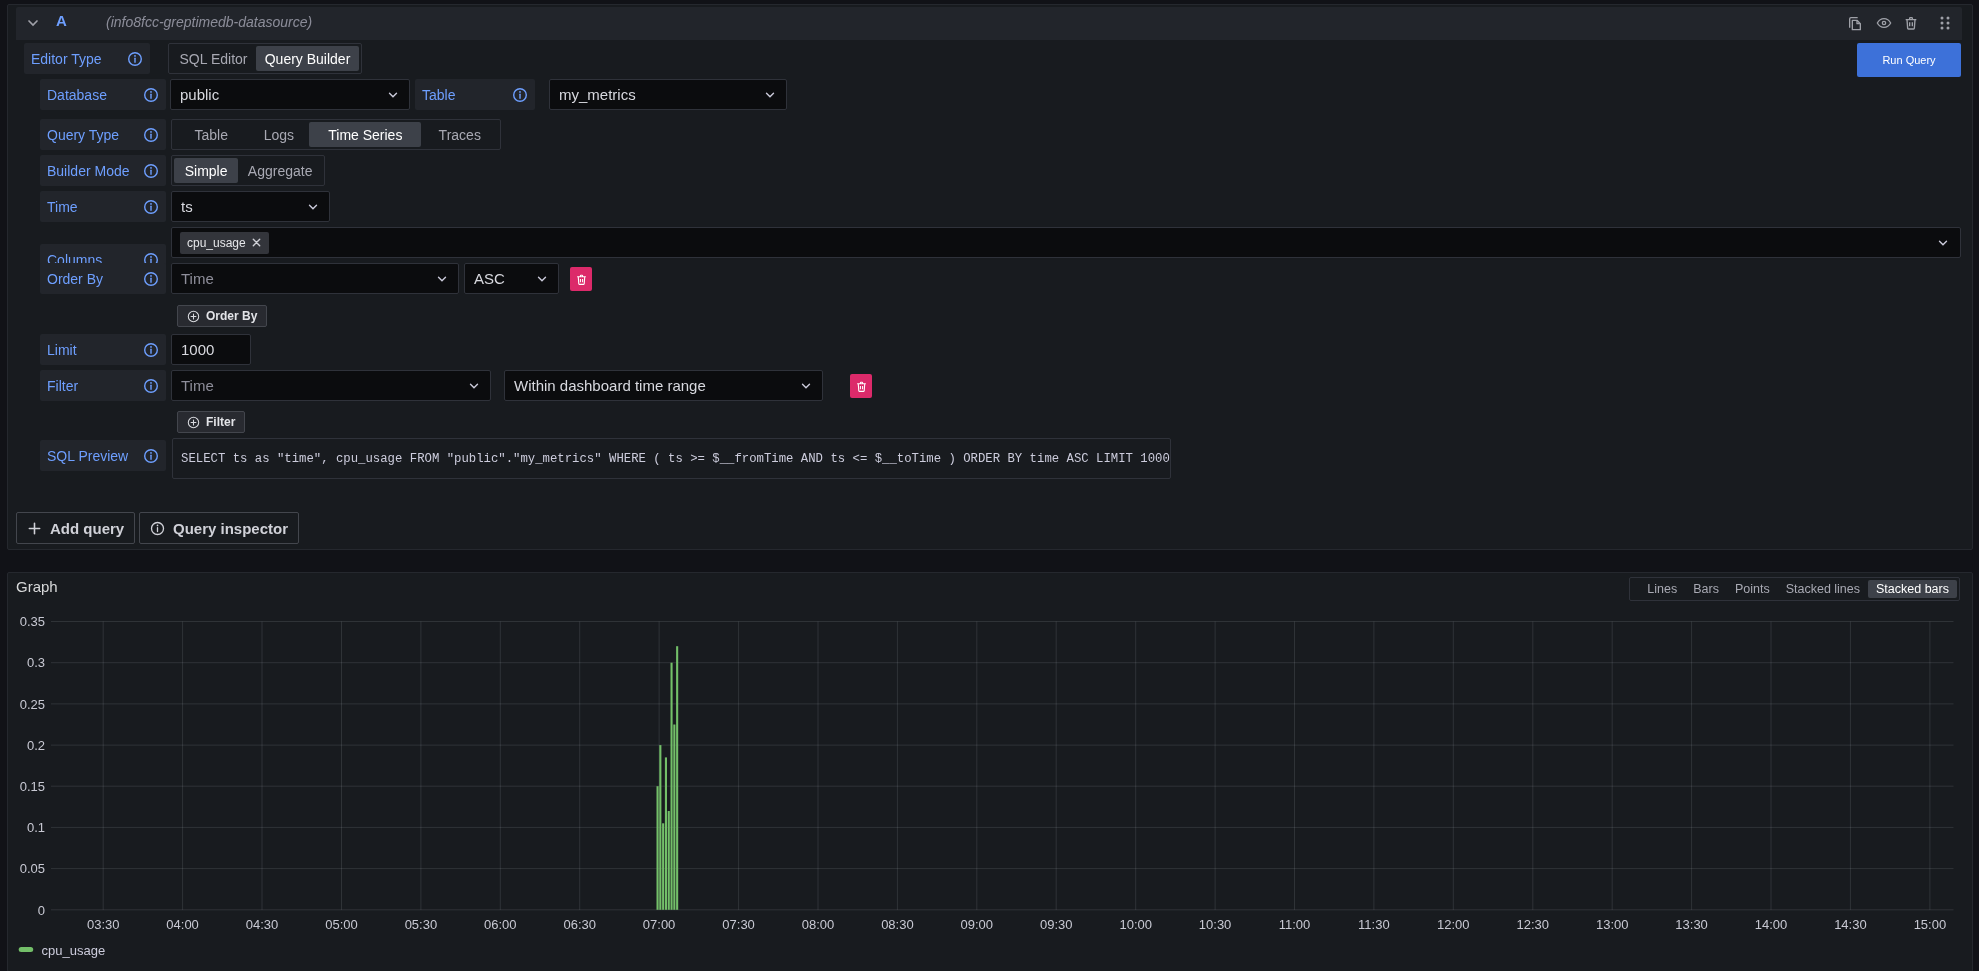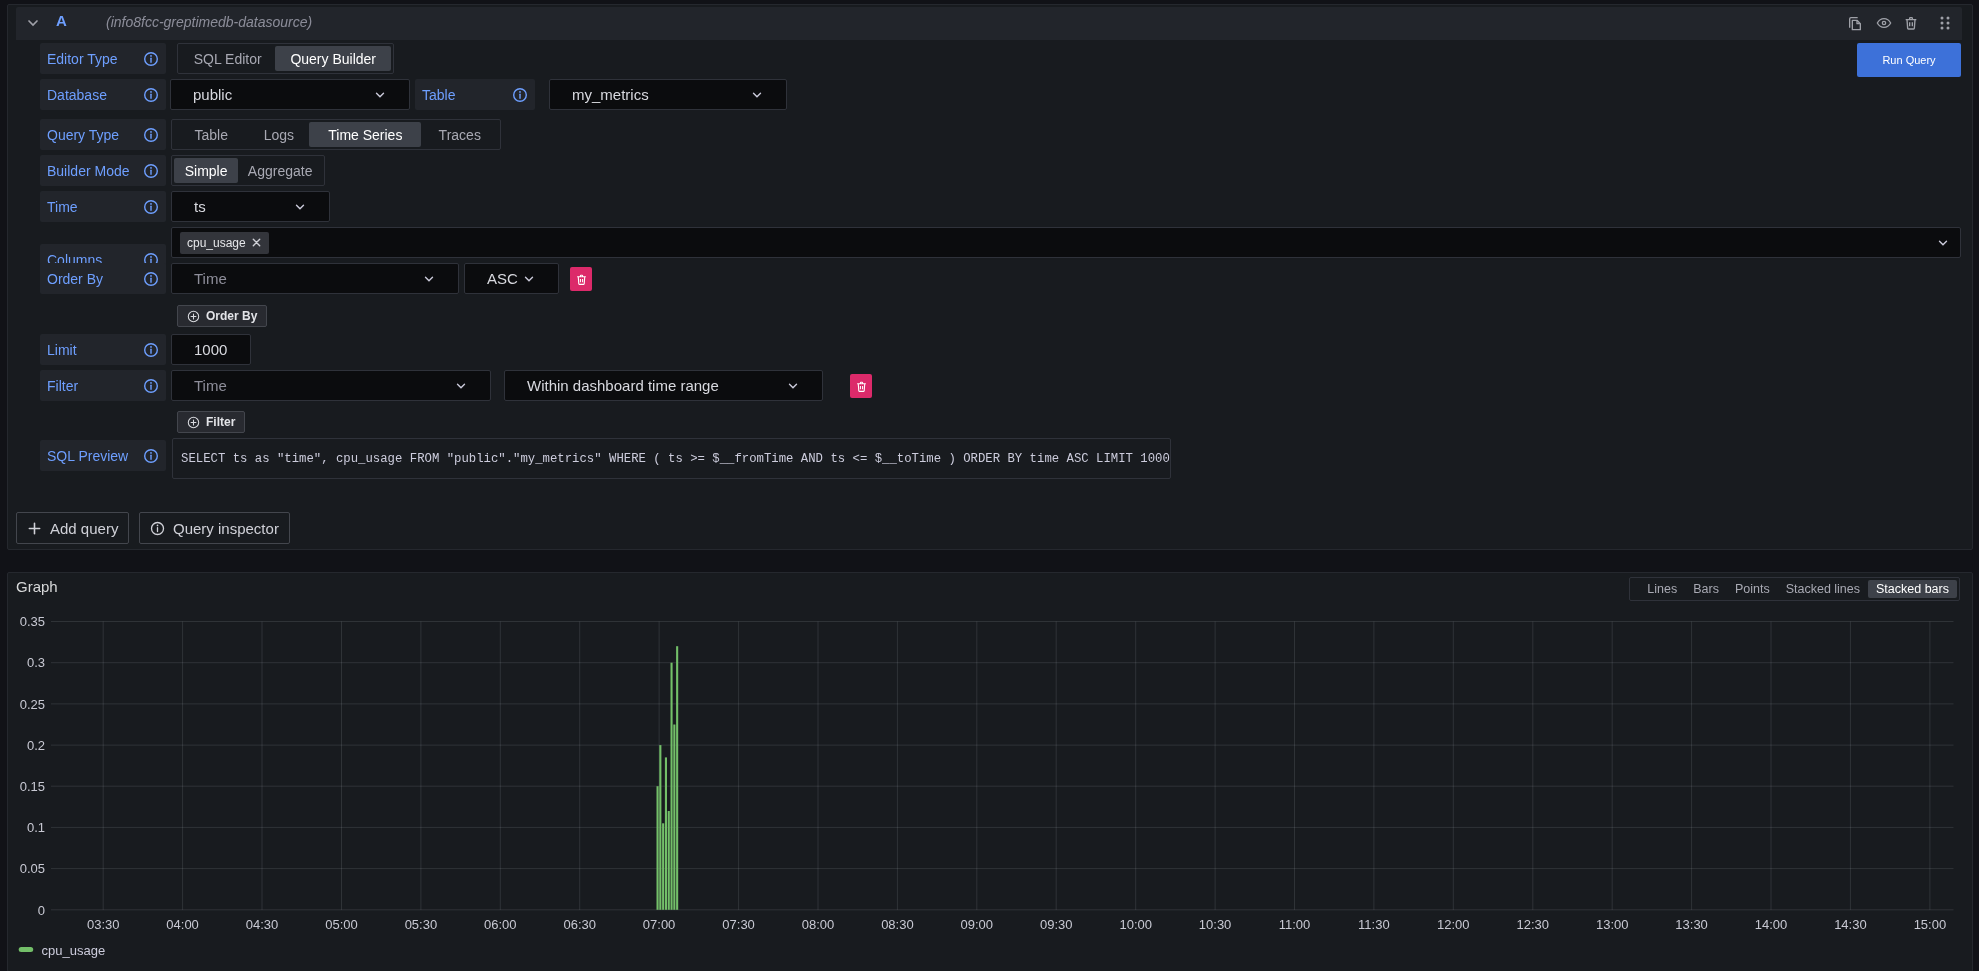--- a/index.html
+++ b/index.html
@@ -1,27 +1,27 @@
 <!DOCTYPE html>
 <html><head><meta charset="utf-8"><style>
 *{margin:0;padding:0;box-sizing:border-box}
 html,body{width:1979px;height:971px;background:#111217;font-family:"Liberation Sans",sans-serif;overflow:hidden;position:relative;-webkit-font-smoothing:antialiased}
 .abs{position:absolute}
 .sec{position:absolute;background:#181b1f;border:1px solid #25282e;border-radius:2px}
 .hdr{position:absolute;left:16px;top:7px;width:1946px;height:33px;background:#22252b;border-radius:2px 2px 0 0;display:flex;align-items:center}
 .lbl{position:absolute;height:31px;background:#22252b;color:#6e9fff;font-size:14px;font-weight:500;display:flex;align-items:center;justify-content:space-between;padding:0 7px;border-radius:2px}
-.dd{position:absolute;height:31px;background:#0b0c0e;border:1px solid #2f323a;border-radius:2px;display:flex;align-items:center;justify-content:space-between;padding:0 22px;font-size:15px;color:#d8d9df}
+.dd{position:absolute;height:31px;background:#0b0c0e;border:1px solid #2f323a;border-radius:2px;display:flex;align-items:center;justify-content:space-between;padding:0 9px;font-size:15px;color:#d8d9df}
 .dd .ph{color:#8e8e9a}
 .rg{position:absolute;height:31px;background:#181b1f;border:1px solid #2f323a;border-radius:2px;display:flex;align-items:stretch;padding:2px}
 .rg .it{display:flex;align-items:center;justify-content:center;font-size:14px;color:#a8a9b3;border-radius:2px;white-space:nowrap}
 .rg .it.sel{background:#3d4149;color:#fff;font-weight:400}
 .chev{flex:0 0 auto}
 .redbtn{position:absolute;width:22px;height:24px;background:#dc2a6a;border-radius:2px;display:flex;align-items:center;justify-content:center}
 .sbtn{position:absolute;height:22px;background:#282a30;border:1px solid #43464d;border-radius:2px;display:flex;align-items:center;gap:6px;padding:0 9px;font-size:12px;font-weight:700;color:#e3e4e8}
-.bbtn{position:absolute;height:32px;background:#181b1f;border:1px solid #43464d;border-radius:2px;display:flex;align-items:center;gap:8px;padding:0 10px;font-size:15px;font-weight:400;color:#d0d1d8}
+.bbtn{position:absolute;height:32px;background:#181b1f;border:1px solid #43464d;border-radius:2px;display:flex;align-items:center;gap:8px;padding:0 10px;font-size:15px;font-weight:700;color:#d0d1d8}
 .mono{font-family:"Liberation Mono",monospace}
 </style></head>
 <body>
 <div class="sec" style="left:7px;top:4px;width:1966px;height:546px;border-radius:2px"></div>
 <div class="sec" style="left:7px;top:572px;width:1966px;height:400px"></div>
 
 <div class="hdr">
   <svg class="abs" style="left:9px;top:8px" width="16" height="16" viewBox="0 0 16 16">
       <path d="M4 6l4 4 4-4" stroke="#9fa0a8" stroke-width="1.7" fill="none" stroke-linecap="round"></path>
     </svg>
@@ -45,29 +45,29 @@
     <circle cx="5" cy="3" r="1.5"></circle>
     <circle cx="11" cy="3" r="1.5"></circle>
     <circle cx="5" cy="8" r="1.5"></circle>
     <circle cx="11" cy="8" r="1.5"></circle>
     <circle cx="5" cy="13" r="1.5"></circle>
     <circle cx="11" cy="13" r="1.5"></circle>
   </svg>
 
 <div class="abs" style="left:1857px;top:43px;width:104px;height:34px;background:#3d71d9;border-radius:2px;display:flex;align-items:center;justify-content:center;color:#fff;font-size:11px;font-weight:500">Run Query</div>
 
-<div class="lbl" style="left:40px;top:43px;width:126px">
+<div class="lbl" style="left:24px;top:43px;width:126px">
     <span>Editor Type</span>
     <svg width="16" height="16" viewBox="0 0 16 16" fill="none" stroke="#6e9fff" stroke-width="1.4">
       <circle cx="8" cy="8" r="6.3"></circle>
       <path d="M8 7.2v4" stroke-linecap="round"></path>
       <circle cx="8" cy="4.9" r="0.9" fill="#6e9fff" stroke="none"></circle>
     </svg>
   </div>
-<div class="rg" style="left:177px;top:43px;width:217px">
+<div class="rg" style="left:168px;top:43px;width:194px">
   <div class="it" style="width:104px">SQL Editor</div>
   <div class="it sel" style="width:126px">Query Builder</div>
 </div>
 
 <div class="lbl" style="left:40px;top:79px;width:126px">
     <span>Database</span>
     <svg width="16" height="16" viewBox="0 0 16 16" fill="none" stroke="#6e9fff" stroke-width="1.4">
       <circle cx="8" cy="8" r="6.3"></circle>
       <path d="M8 7.2v4" stroke-linecap="round"></path>
       <circle cx="8" cy="4.9" r="0.9" fill="#6e9fff" stroke="none"></circle>

